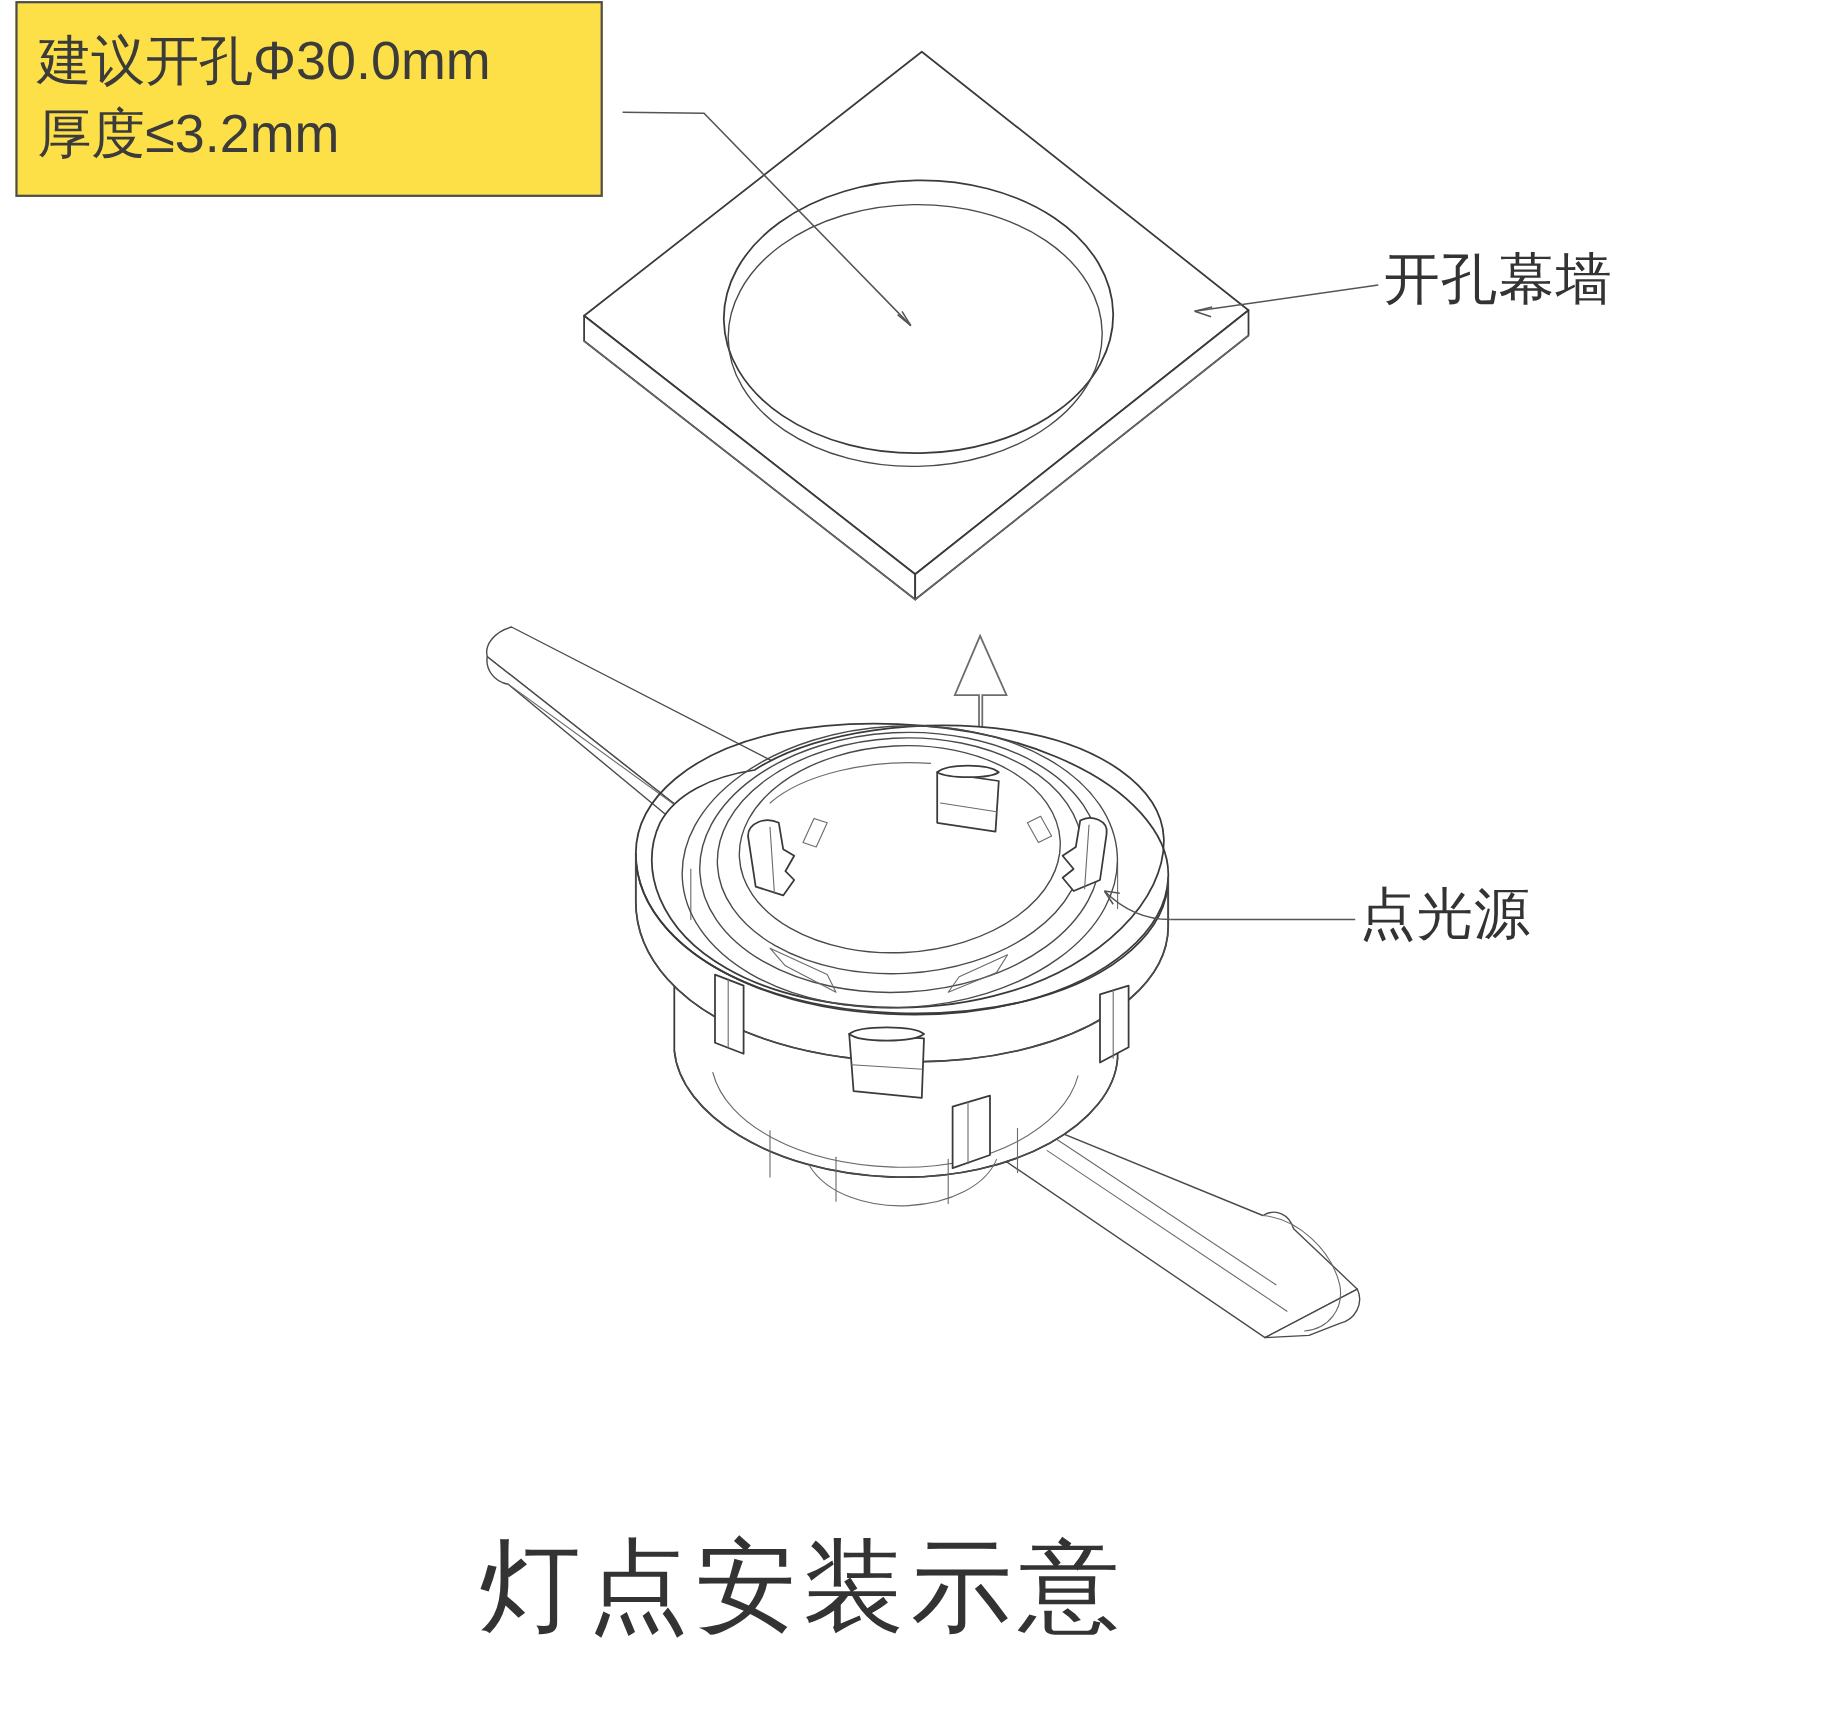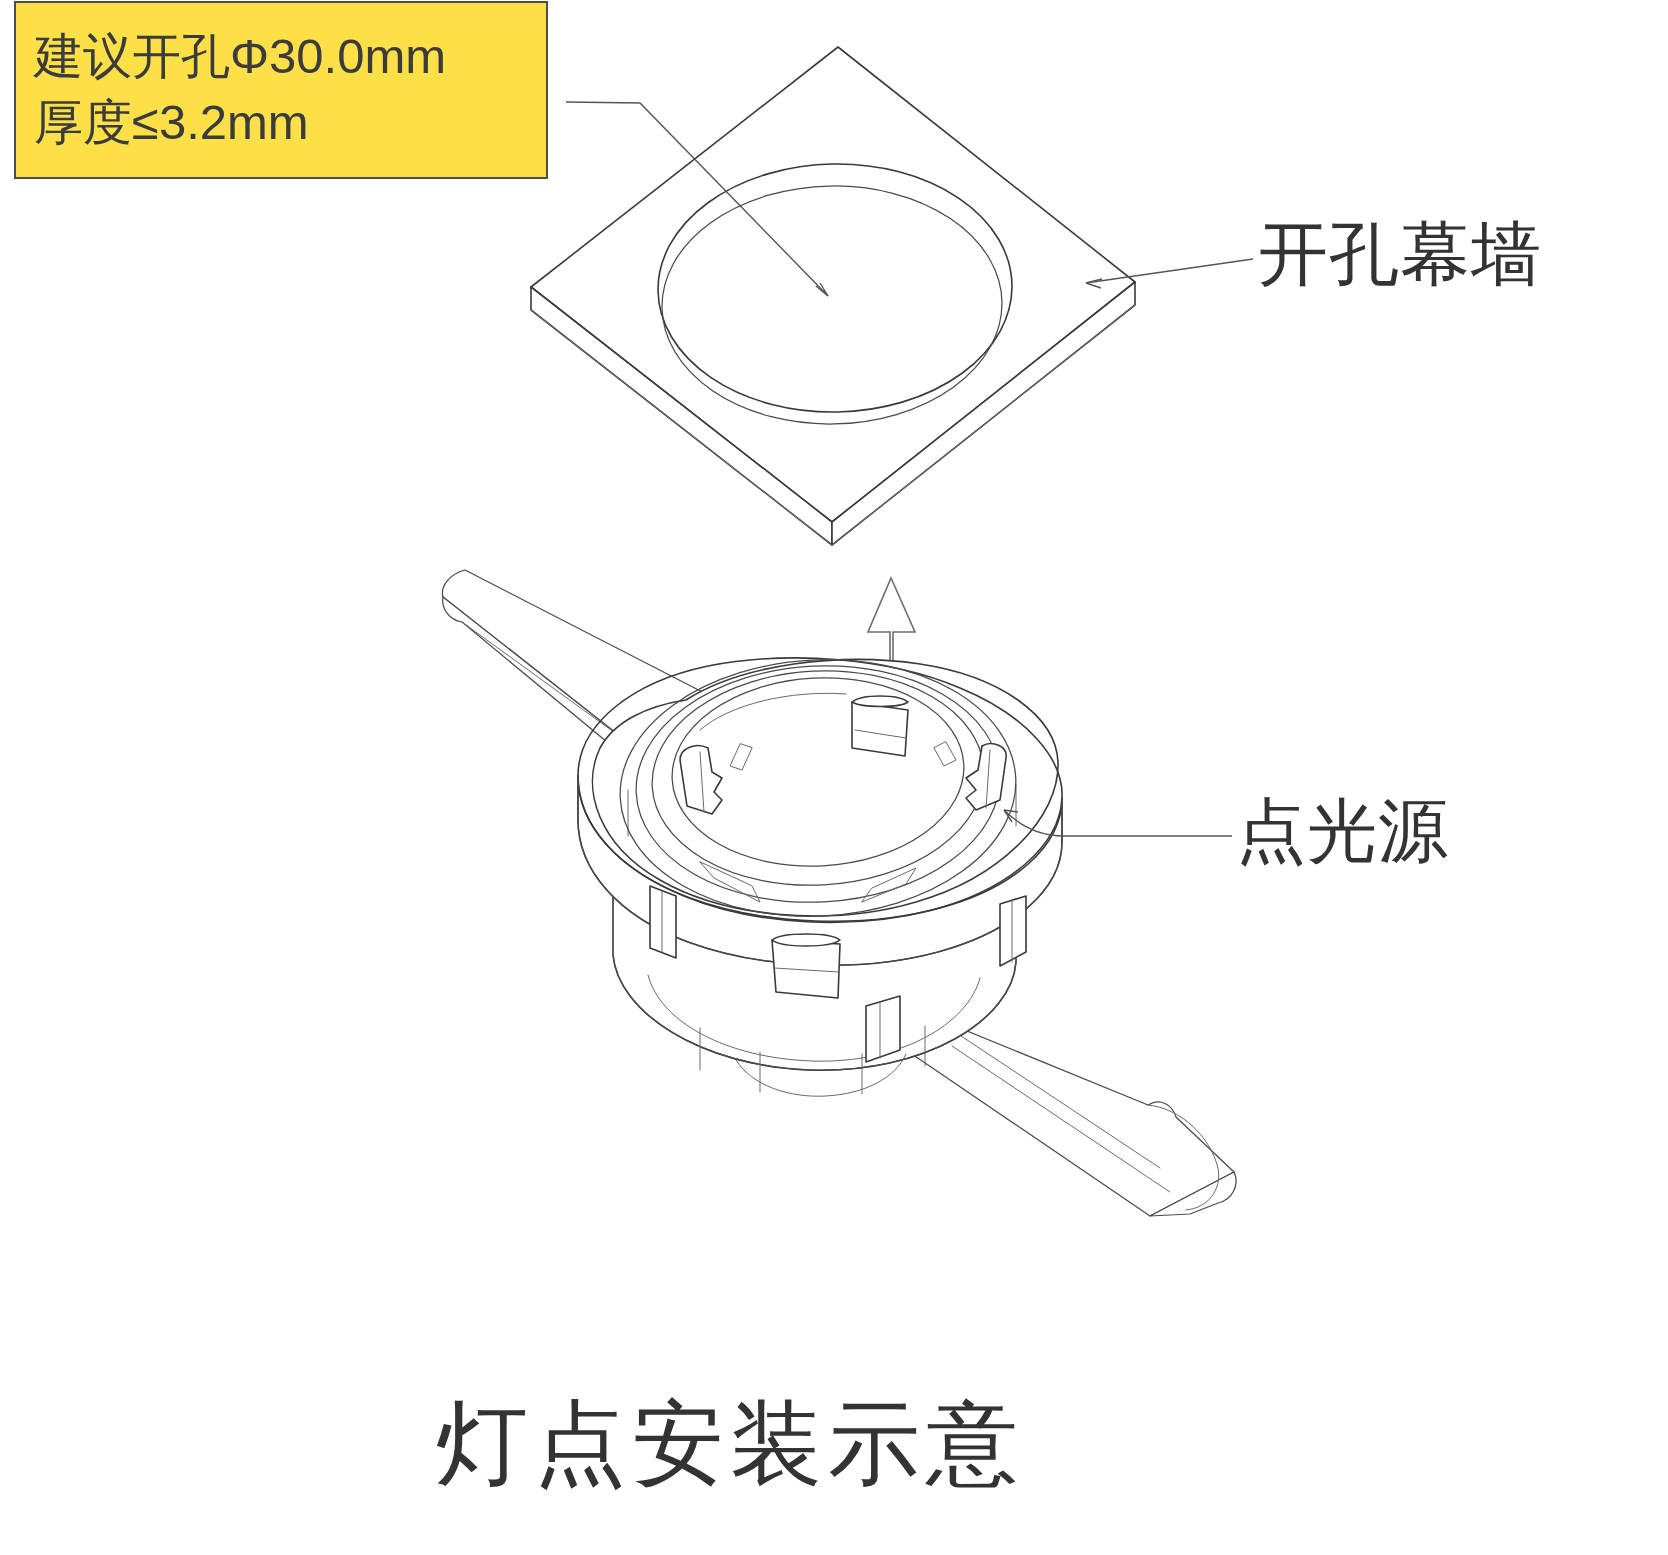--- a/index.html
+++ b/index.html
@@ -89,21 +89,21 @@
   }
   .callout-line {
     font-size: 49px;
     line-height: 66px;
     color: #3b3b3b;
     white-space: nowrap;
     letter-spacing: 0px;
   }
   .side-label {
     position: absolute;
-    font-size: 70px;
+    font-size: 51px;
     line-height: 72px;
     color: #333333;
     white-space: nowrap;
     letter-spacing: 1px;
   }
   #label-curtainwall { left: 1258px; top: 218px; }
   #label-pointlight  { left: 1236px; top: 795px; }
   .figure-title {
     position: absolute;
     left: 0;

